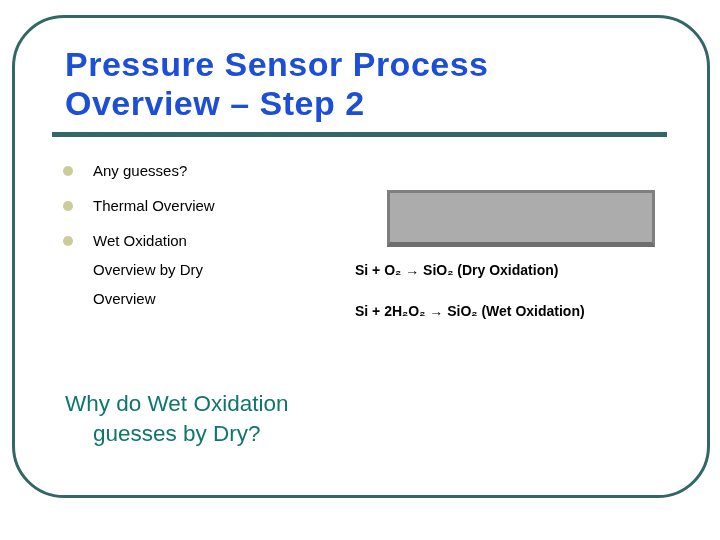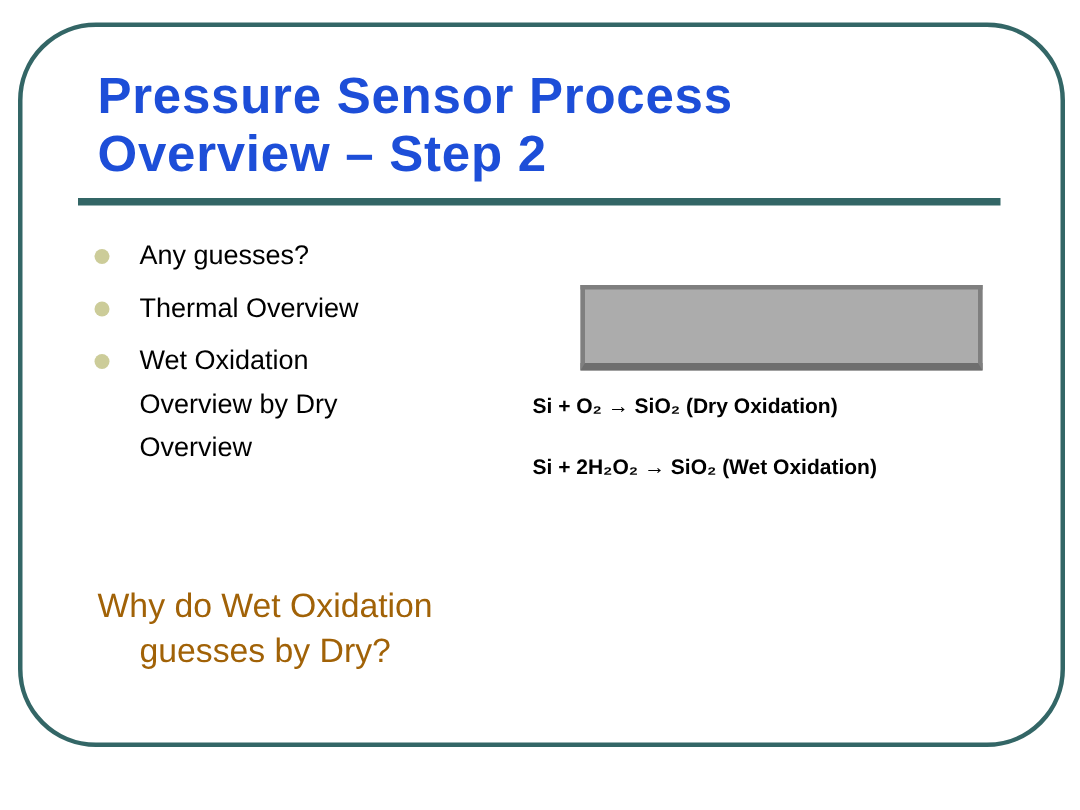--- a/index.html
+++ b/index.html
@@ -65,21 +65,21 @@
   .bullet-dot {
     flex: 0 0 10px;
     width: 10px;
     height: 10px;
     border-radius: 50%;
     background: #CCCC99;
     margin-top: 10px;
     margin-right: 20px;
   }
   .bullet-text {
-    font-size: 18px;
+    font-size: 15px;
     line-height: 29px;
     color: #000000;
   }
 
   
   .image-placeholder {
     position: absolute;
     left: 387px;
     top: 190px;
     width: 268px;
@@ -105,21 +105,21 @@
     margin-top: 17px;
   }
 
   
   .question {
     position: absolute;
     left: 65px;
     top: 389px;
     font-size: 22.5px;
     line-height: 30px;
-    color: #a16207;
+    color: #0f766e;
   }
   .question .q-line2 {
     padding-left: 28px;
   }
 </style>
 </head>
 <body>
 
 <div class="slide-frame"></div>
 

